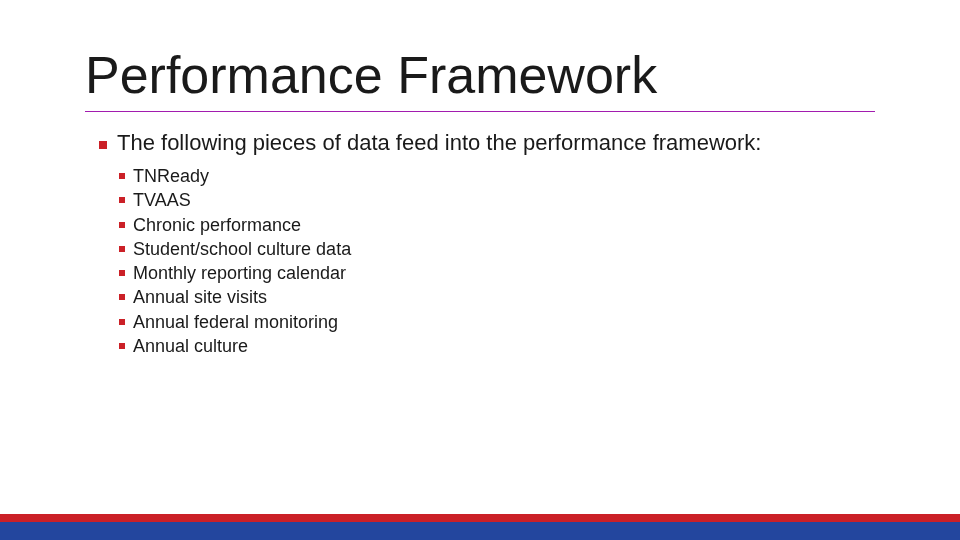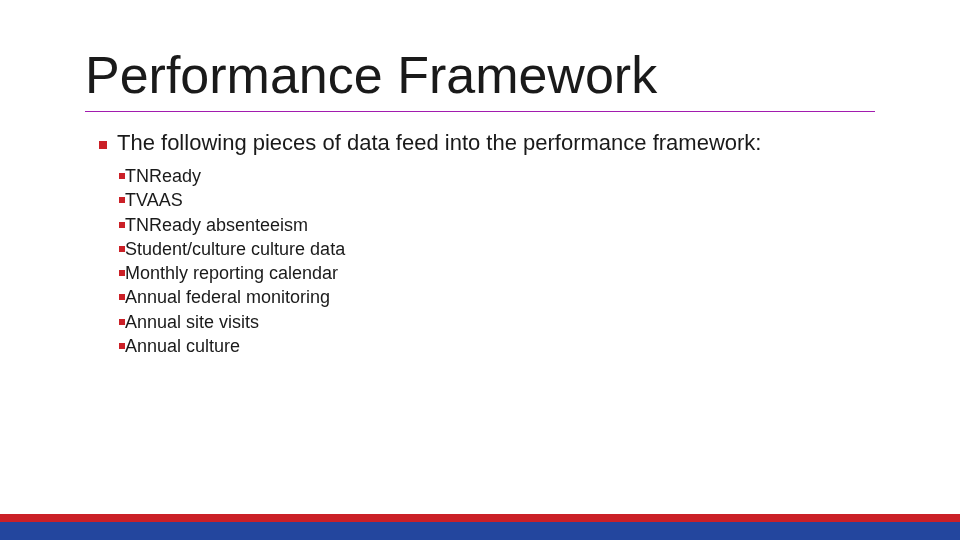--- a/index.html
+++ b/index.html
@@ -42,20 +42,21 @@
     background: #cb2027;
     margin-top: 11px;
     flex: 0 0 auto;
   }
   .sub-list {
     padding-left: 20px;
   }
   .sub-item {
     display: flex;
     align-items: flex-start;
+    gap: 8px;
     font-size: 18px;
     font-weight: 400;
     line-height: 1.35;
   }
   .sub-bullet {
     width: 6px;
     height: 6px;
     background: #cb2027;
     margin-top: 9px;
     flex: 0 0 auto;
@@ -90,37 +91,37 @@
       <div class="sub-item">
         <span class="sub-bullet"></span>
         <span>TNReady</span>
       </div>
       <div class="sub-item">
         <span class="sub-bullet"></span>
         <span>TVAAS</span>
       </div>
       <div class="sub-item">
         <span class="sub-bullet"></span>
-        <span>TNReady absenteeism</span>
+        <span>Chronic performance</span>
       </div>
       <div class="sub-item">
         <span class="sub-bullet"></span>
-        <span>Student/culture culture data</span>
+        <span>Student/school culture data</span>
       </div>
       <div class="sub-item">
         <span class="sub-bullet"></span>
         <span>Monthly reporting calendar</span>
       </div>
       <div class="sub-item">
         <span class="sub-bullet"></span>
-        <span>Annual federal monitoring</span>
+        <span>Annual site visits</span>
       </div>
       <div class="sub-item">
         <span class="sub-bullet"></span>
-        <span>Annual site visits</span>
+        <span>Annual federal monitoring</span>
       </div>
       <div class="sub-item">
         <span class="sub-bullet"></span>
         <span>Annual culture</span>
       </div>
     </div>
   </div>
 
   <div class="footer-bar">
     <div class="bar-red"></div>

